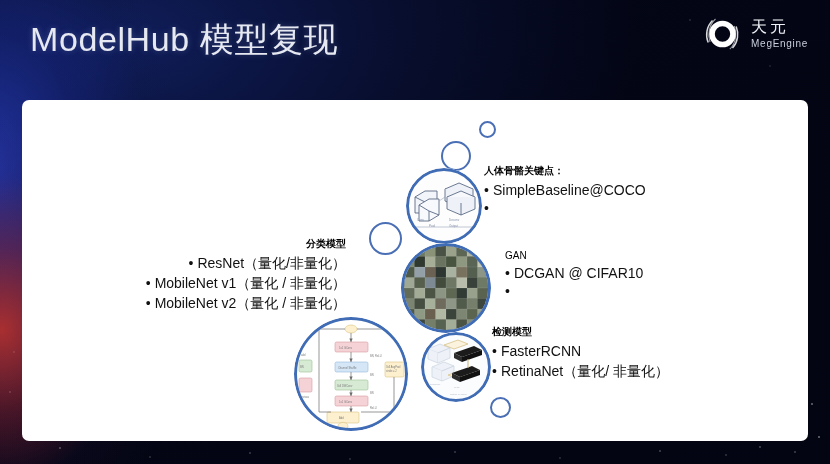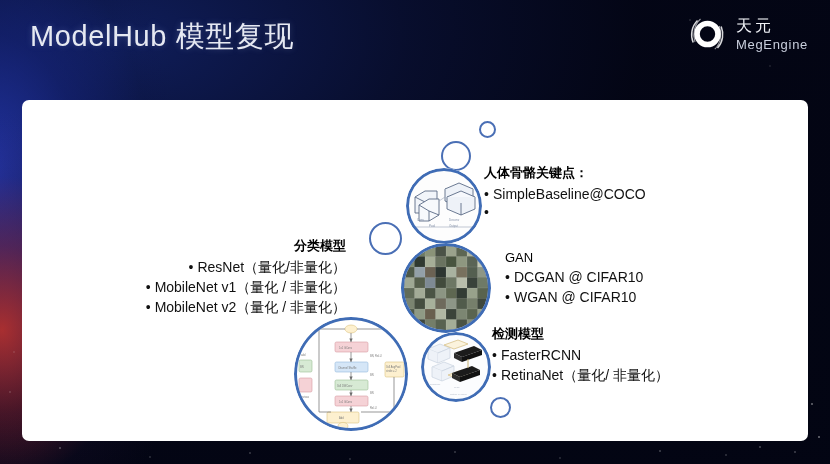--- a/index.html
+++ b/index.html
@@ -48,21 +48,21 @@
       radial-gradient(1.2px 1.2px at 36px 372px, rgba(255,255,255,0.45), transparent),
       radial-gradient(1.0px 1.0px at 14px 352px, rgba(255,255,255,0.3), transparent),
       radial-gradient(1.2px 1.2px at 690px 20px, rgba(255,255,255,0.25), transparent),
       radial-gradient(1.2px 1.2px at 770px 66px, rgba(255,255,255,0.2), transparent);
   }
   
   #title {
     position: absolute;
     left: 30px;
     top: 17px;
-    font-size: 29px;
+    font-size: 34px;
     letter-spacing: 0.6px;
     color: #e6e9f2;
     font-weight: 400;
     white-space: nowrap;
     text-shadow: 0 0 6px rgba(180,200,255,0.25);
   }
   
   #brand {
     position: absolute;
     right: 22px;
@@ -73,21 +73,21 @@
   }
   #brand .mark { width: 40px; height: 40px; display: block; }
   #brand .words { display: flex; flex-direction: column; line-height: 1; }
   #brand .cn {
     font-size: 16px;
     color: #f0f2f7;
     letter-spacing: 3px;
     font-weight: 500;
   }
   #brand .en {
-    font-size: 13px;
+    font-size: 10px;
     color: #c9cfdd;
     letter-spacing: 0.7px;
     margin-top: 4px;
   }
   
   #card {
     position: absolute;
     left: 22px;
     top: 100px;
     width: 786px;
@@ -122,21 +122,21 @@
   .imgcircle .inner {
     position: absolute;
     inset: 3px;
     border-radius: 50%;
     overflow: hidden;
   }
   .imgcircle svg { display: block; width: 100%; height: 100%; }
   
   .block { position: absolute; color: #1b1b1b; }
   .block .head {
-    font-size: 13px;
+    font-size: 10px;
     font-weight: 400;
     color: #000;
     margin-bottom: 3px;
     white-space: nowrap;
   }
   .block .row {
     font-size: 14px;
     color: #111;
     white-space: nowrap;
     line-height: 1.42;
@@ -436,21 +436,20 @@
     </div>
 
     <div class="block" id="blk-gan" style="left:483px; top:150px;">
       <div class="head">GAN</div>
       <div class="row">
         <span class="dot">•</span>
         <span>DCGAN @ CIFAR10</span>
       </div>
       <div class="row">
         <span class="dot">•</span>
-        <span>WGAN @ CIFAR10</span>
       </div>
     </div>
 
     <div class="block" id="blk-det" style="left:470px; top:225px;">
       <div class="head">检测模型</div>
       <div class="row">
         <span class="dot">•</span>
         <span>FasterRCNN</span>
       </div>
       <div class="row">

